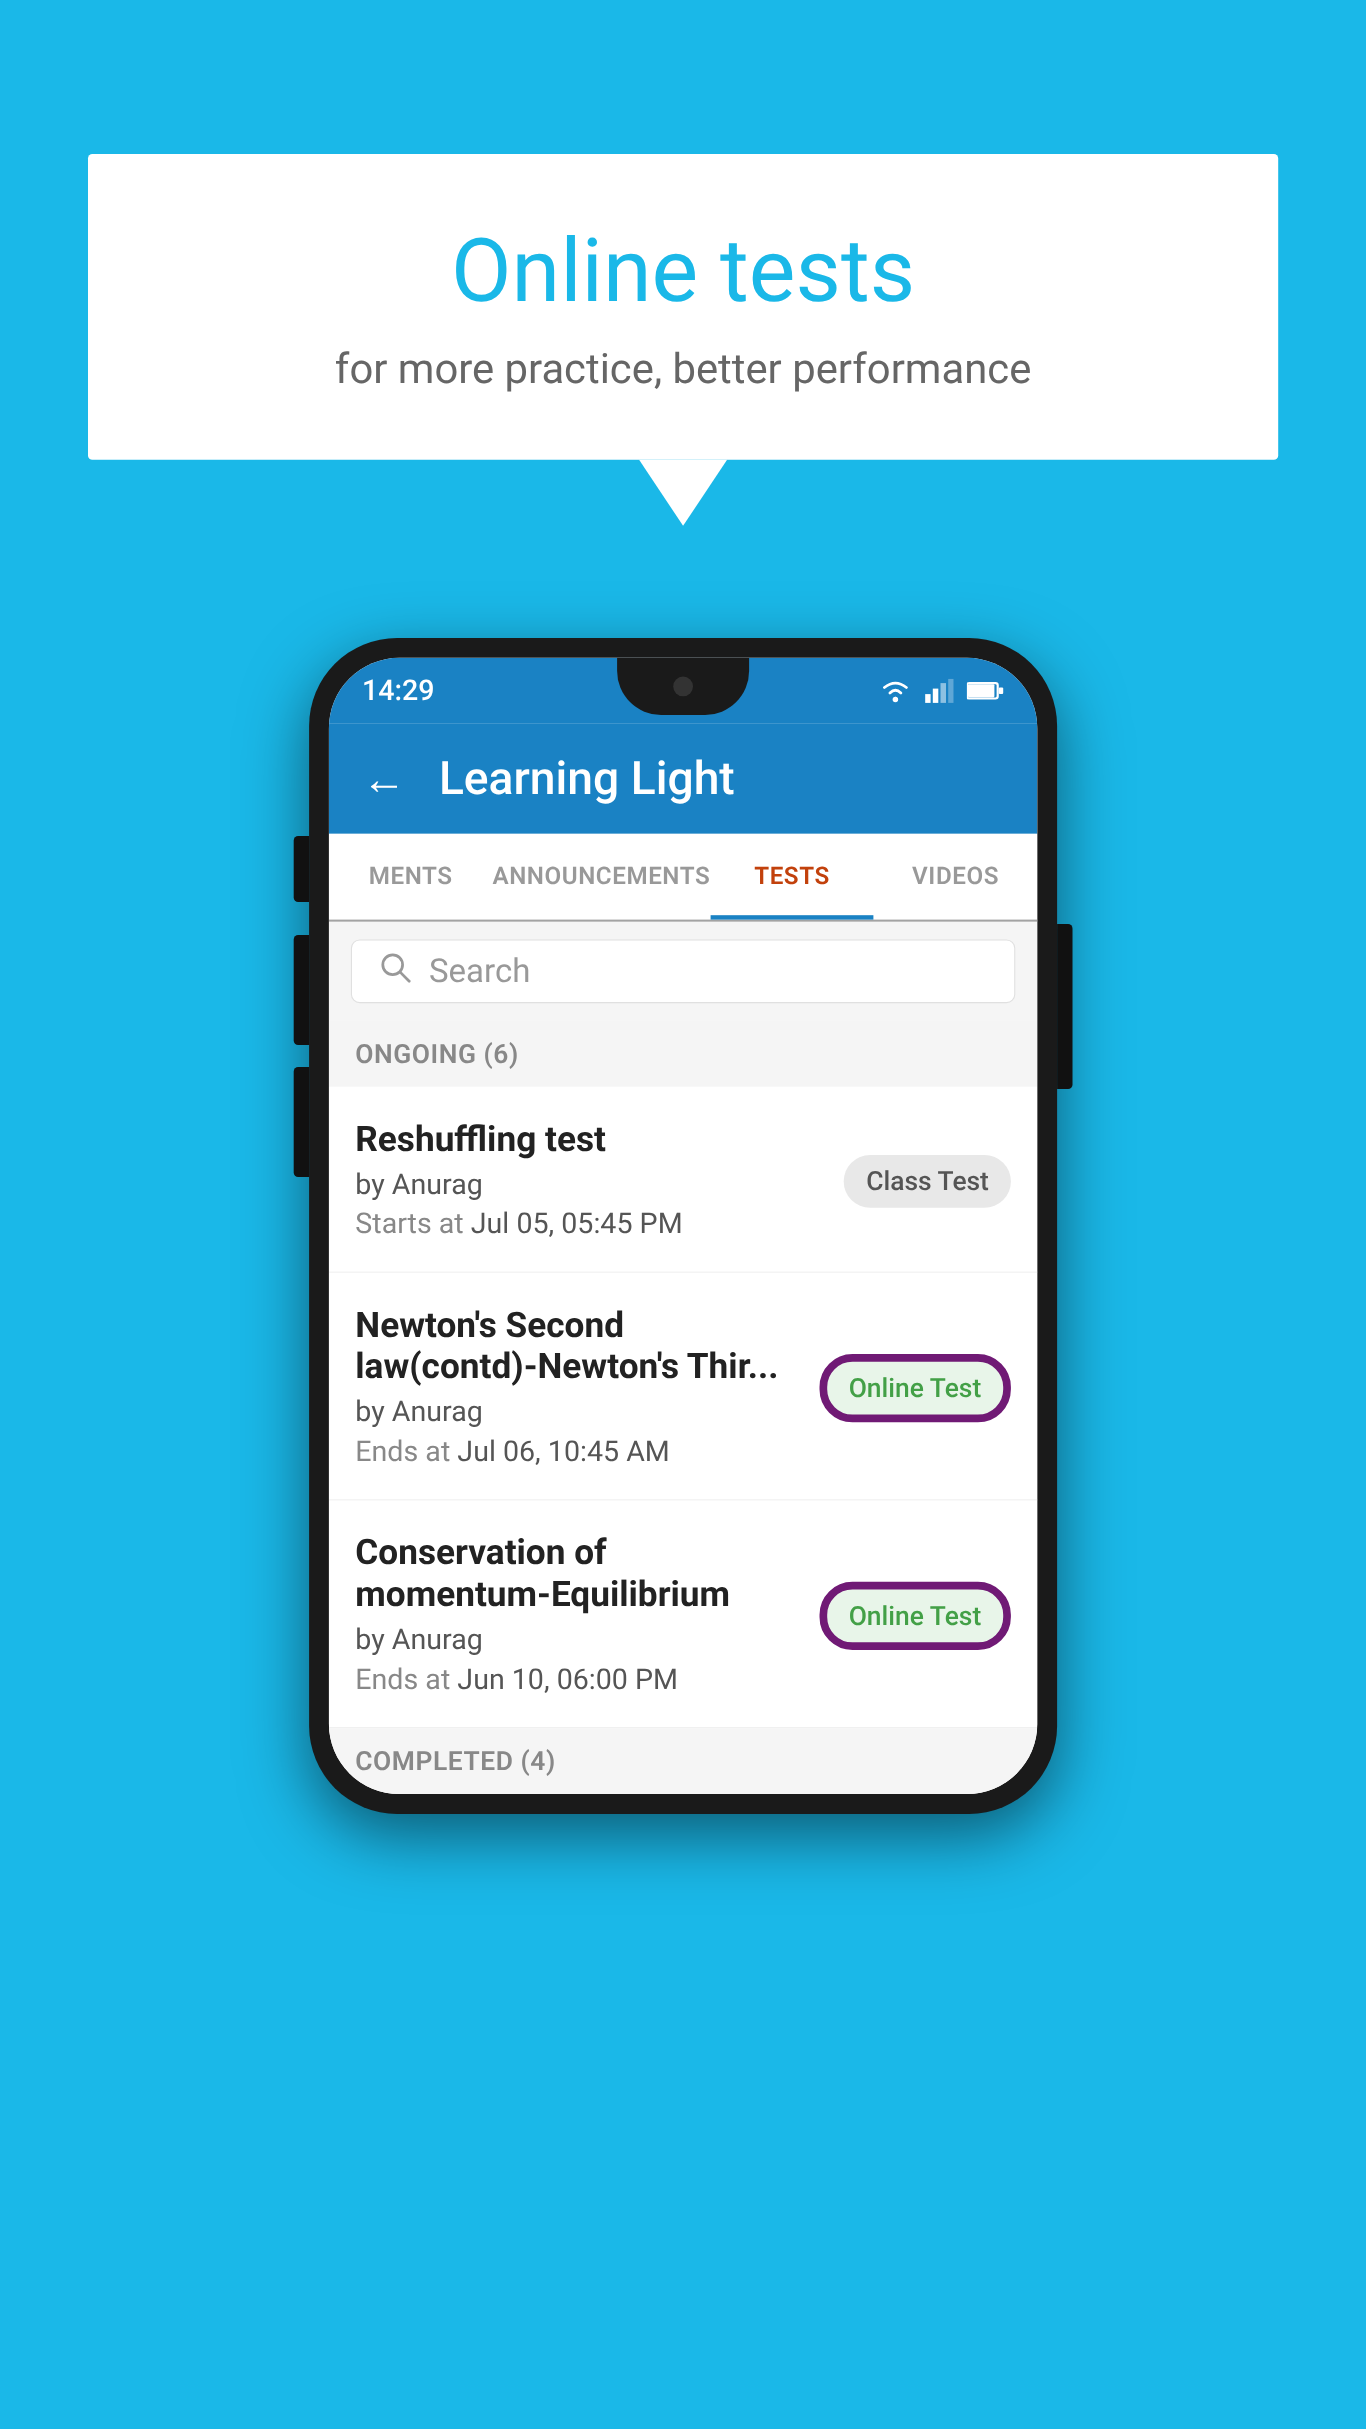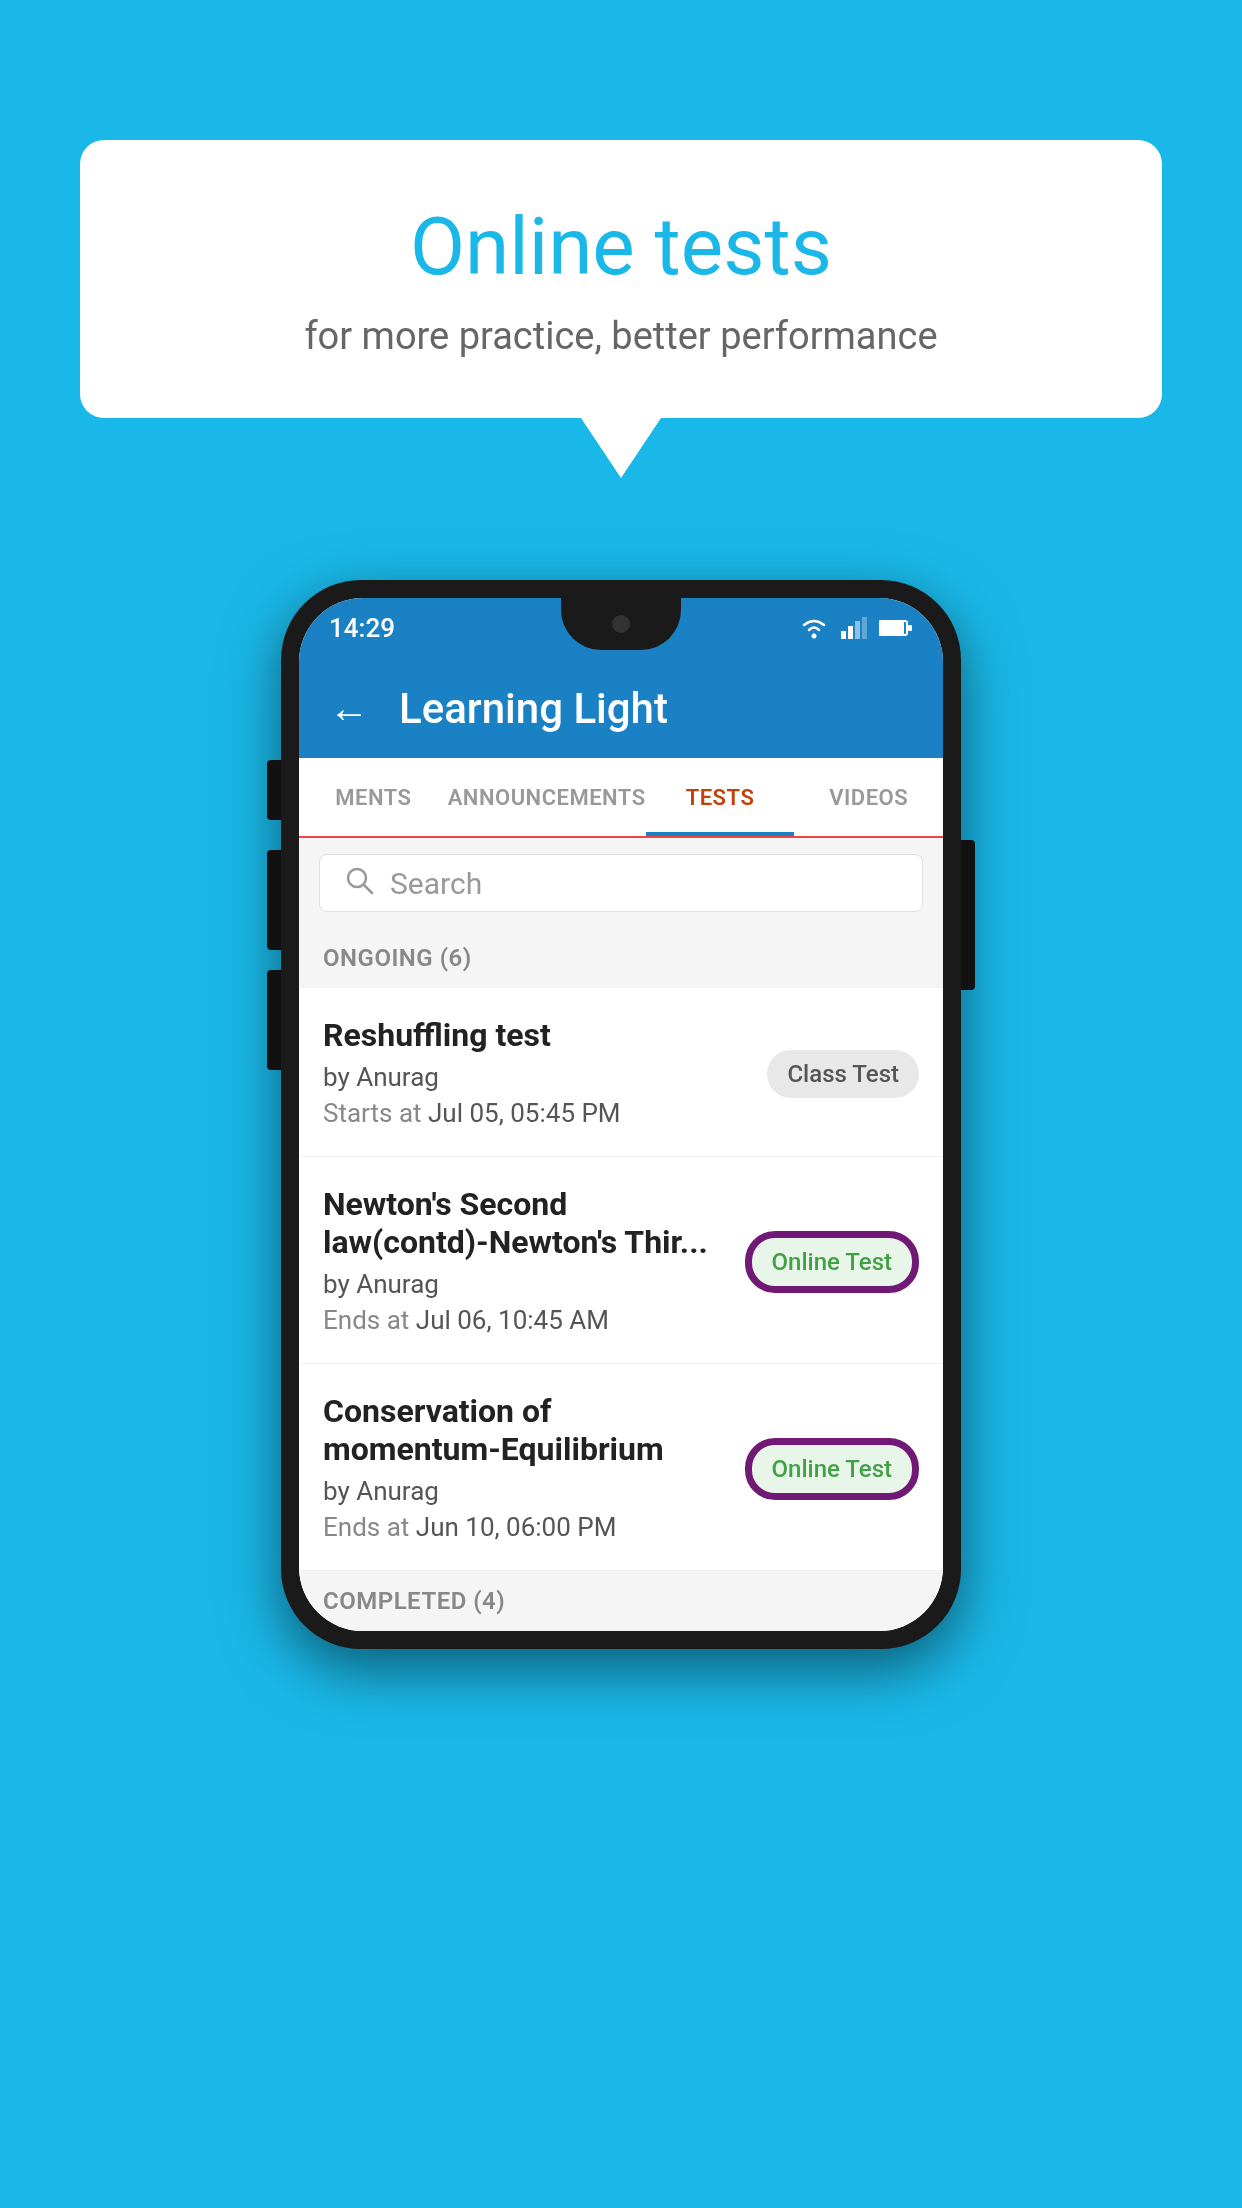--- a/index.html
+++ b/index.html
@@ -20,21 +20,21 @@
       top: 140px;
       left: 80px;
       right: 80px;
       display: flex;
       flex-direction: column;
       align-items: center;
     }
 
     .speech-bubble {
       background: white;
-      border-radius: 24px;
+      border-radius: 4px;
       padding: 60px 80px;
       text-align: center;
       width: 100%;
     }
 
     .speech-bubble-title {
       font-size: 80px;
       color: #1ab8e8;
       font-weight: 400;
       margin-bottom: 20px;
@@ -181,21 +181,21 @@
     .app-bar-title {
       color: white;
       font-size: 42px;
       font-weight: 500;
     }
 
     
     .tab-bar {
       background: white;
       display: flex;
-      border-bottom: 2px solid #ef4444;
+      border-bottom: 2px solid #a3a3a3;
       height: 80px;
     }
 
     .tab-item {
       flex: 1;
       display: flex;
       align-items: center;
       justify-content: center;
       font-size: 22px;
       font-weight: 600;

